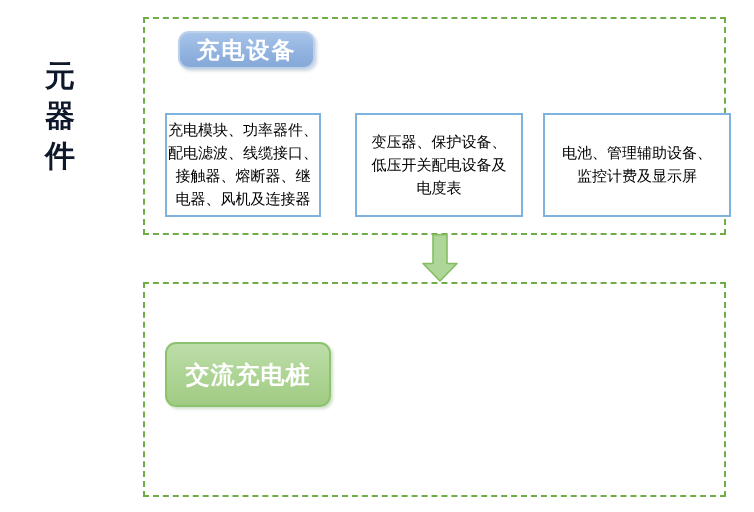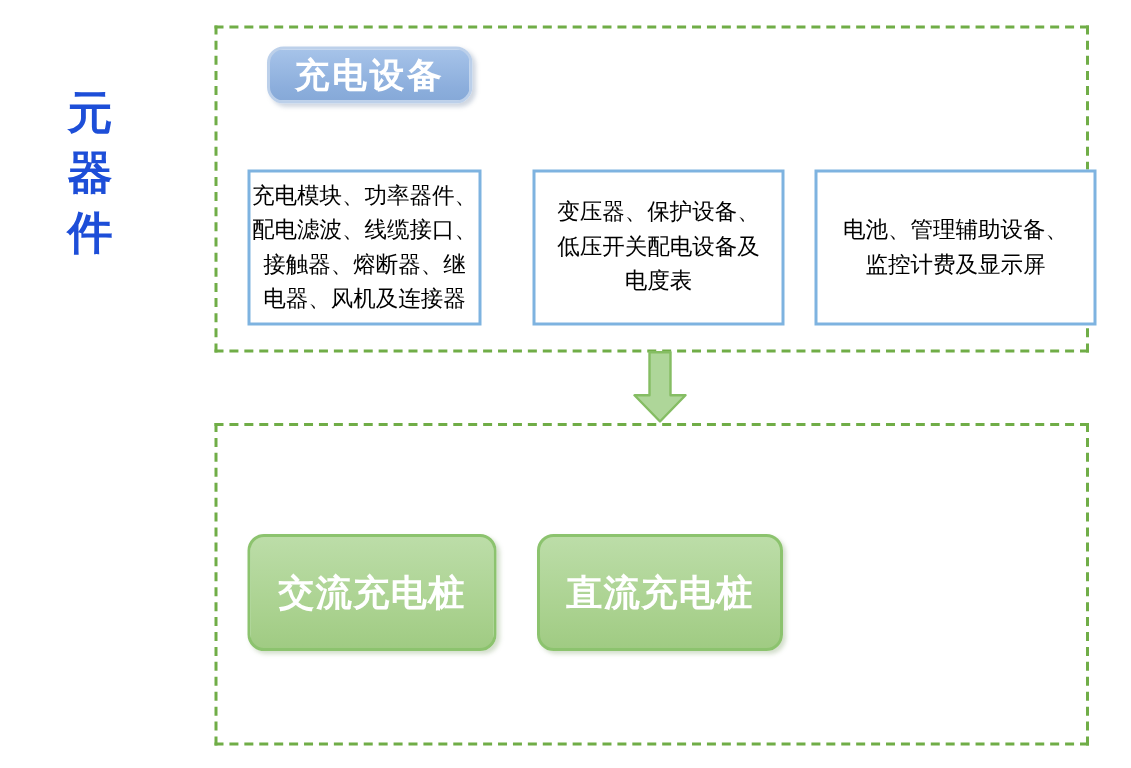--- a/index.html
+++ b/index.html
@@ -12,21 +12,21 @@
     overflow: hidden;
   }
   * { box-sizing: border-box; }
 
   
   .side-label {
     position: absolute;
     width: 38px;
     font-size: 30px;
     font-weight: bold;
-    color: #1d4ed8;
+    color: #0f172a;
     line-height: 40px;
     text-align: center;
     font-family: "DejaVu Serif", serif;
     word-break: break-all;
   }
   #label-components { left: 41px; top: 56px; }
   #label-machines   { left: 41px; top: 346px; }
 
   
   .section {
@@ -69,28 +69,28 @@
     font-size: 15px;
     line-height: 23px;
     text-align: center;
     white-space: pre-line;
     display: flex;
     align-items: center;
     justify-content: center;
     font-family: "DejaVu Serif", serif;
   }
   .dc1 { left: 20px;  width: 156px; }
-  .dc2 { left: 210px; width: 168px; font-family: Liberation Serif, serif; }
+  .dc2 { left: 210px; width: 168px; }
   .dc3 { left: 398px; width: 188px; }
 
   
   .machine {
     position: absolute;
-    top: 72px;
-    height: 78px;
+    top: 58px;
+    height: 65px;
     border-radius: 11px;
     border: 2px solid #8CC36E;
     background: linear-gradient(180deg, #BCDDA8 0%, #A9D18E 70%, #A0CB83 100%);
     color: #ffffff;
     font-weight: bold;
     font-size: 24px;
     letter-spacing: 1px;
     display: flex;
     align-items: center;
     justify-content: center;
@@ -132,16 +132,15 @@
 监控计费及显示屏</div>
   </div>
 
   <svg class="arrow" viewBox="0 0 40 48" aria-hidden="true">
     <polygon points="13,0.8 27,0.8 27,29.5 37,29.5 20,47 3,29.5 13,29.5" stroke="#85BD63" stroke-width="1.6" stroke-linejoin="round" fill="#AED699"></polygon>
   </svg>
 
   <div class="section" id="section-machines">
 
     <div class="machine mc1">交流充电桩</div>
-    <div class="machine mc2">直流充电桩</div>
   </div>
 
 </div>
 
 </body></html>

